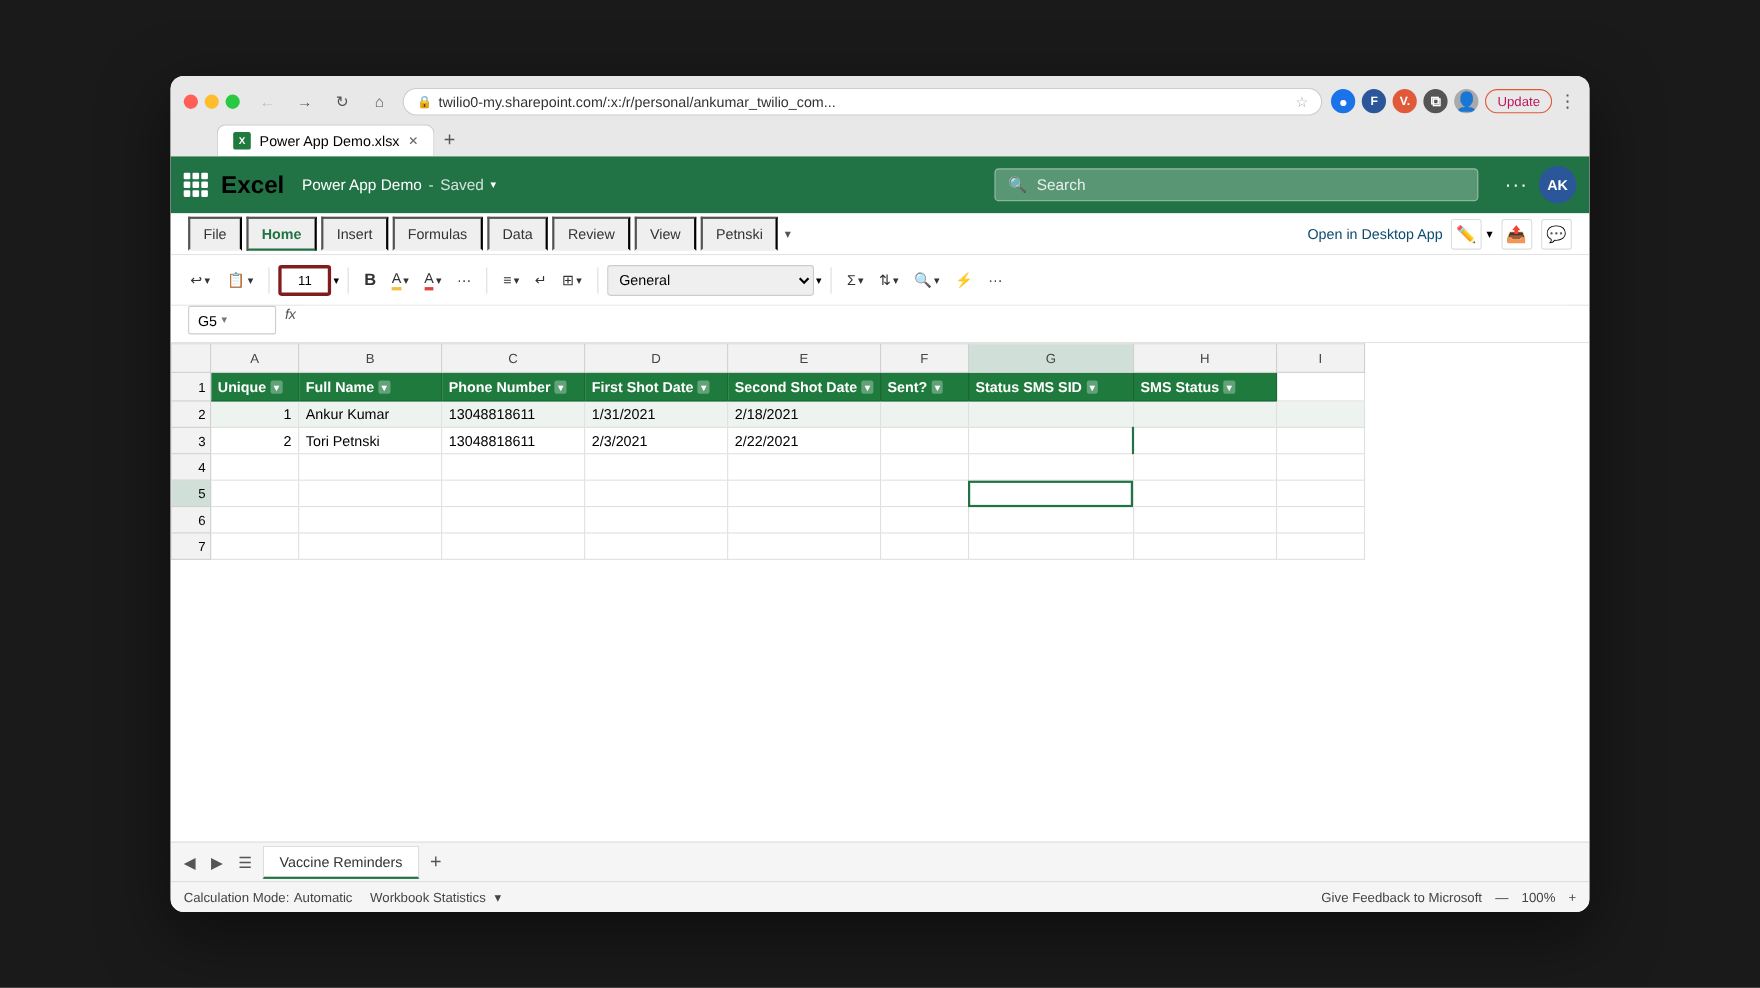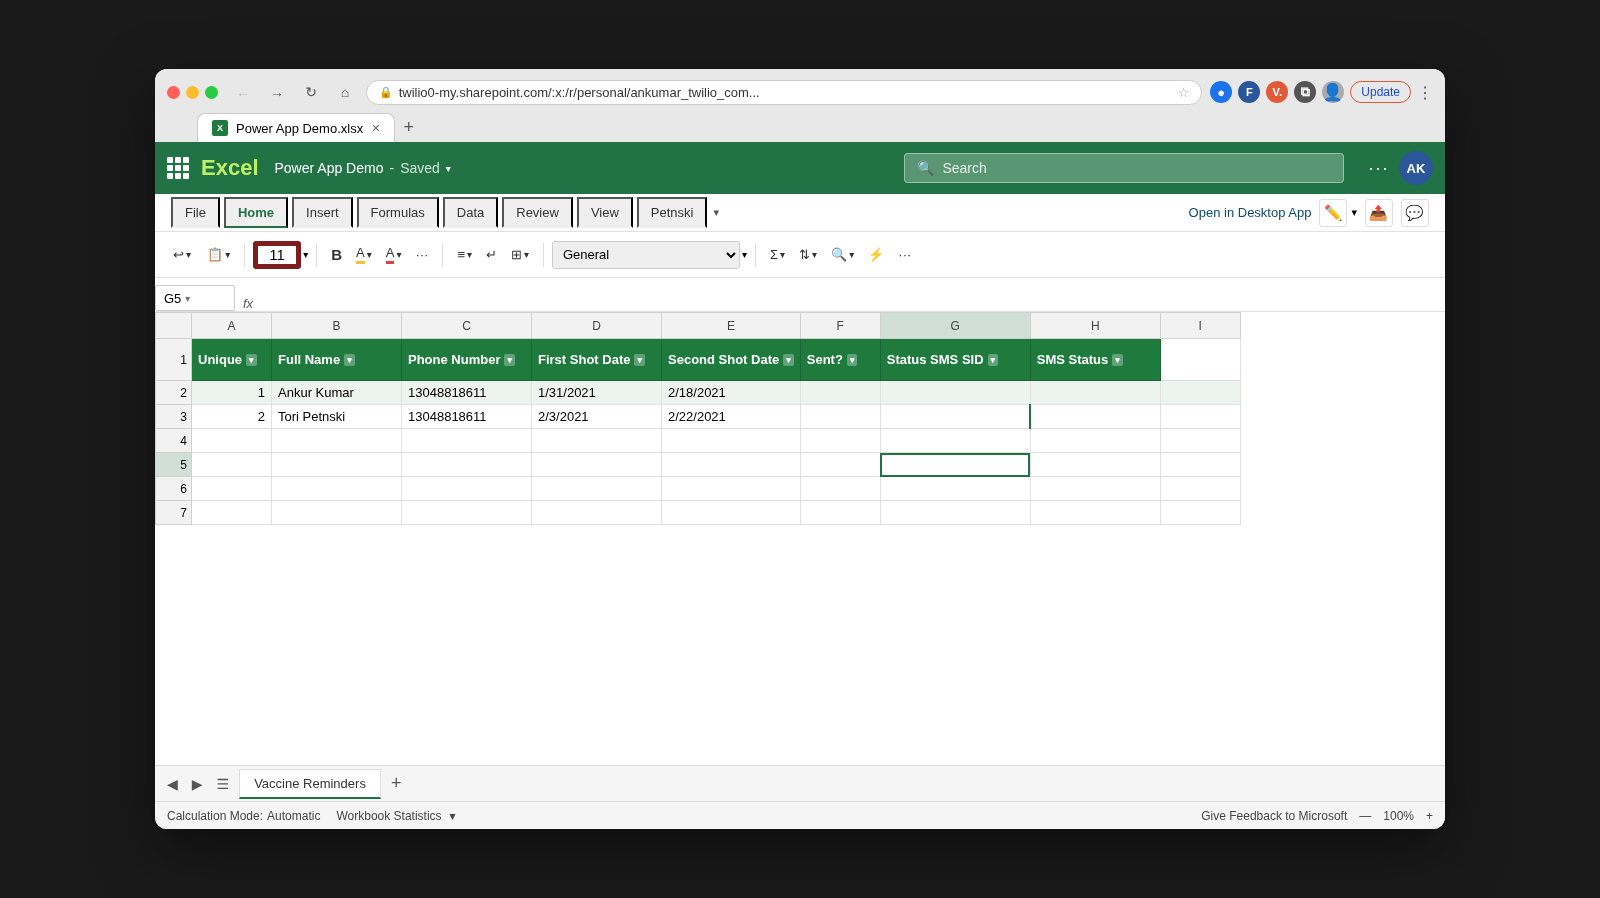--- a/index.html
+++ b/index.html
@@ -65,21 +65,21 @@
       gap: 6px;
       align-items: center;
     }
     .ext-icon {
       width: 22px; height: 22px; border-radius: 50%;
       display: flex; align-items: center; justify-content: center;
       font-size: 11px; font-weight: bold;
     }
     .update-btn {
       border: 1px solid #e05a3a;
-      color: #1d4ed8;
+      color: #be185d;
       background: none;
       border-radius: 14px;
       padding: 3px 10px;
       font-size: 12px;
       cursor: pointer;
     }
     .tabs-row {
       display: flex;
       align-items: flex-end;
       gap: 4px;
@@ -127,21 +127,21 @@
       flex-shrink: 0;
     }
     .waffle-icon {
       display: grid;
       grid-template-columns: repeat(3, 6px);
       gap: 2px;
       cursor: pointer;
     }
     .waffle-dot { width: 6px; height: 6px; background: white; border-radius: 1px; }
     .excel-logo {
-      color: #bef264; font-size: 22px; font-weight: 600; margin-right: 4px;
+      color: #000000; font-size: 22px; font-weight: 600; margin-right: 4px;
     }
     .workbook-title {
       color: white; font-size: 14px; display: flex; align-items: center; gap: 6px; cursor: pointer;
     }
     .workbook-title .chevron { font-size: 10px; }
     .search-box {
       flex: 1;
       max-width: 440px;
       background: rgba(255,255,255,0.25);
       border: 1px solid rgba(255,255,255,0.4);
@@ -219,35 +219,35 @@
       display: flex; align-items: center; gap: 2px;
     }
     .toolbar-btn {
       padding: 4px 6px;
       background: none; border: none; cursor: pointer;
       font-size: 13px; color: #333; display: flex; align-items: center; gap: 2px;
       border-radius: 3px;
     }
     .toolbar-divider { width: 1px; height: 24px; background: #ddd; margin: 0 4px; }
     .font-size-box {
-      width: 48px; height: 28px; border: 5px solid #7f1d1d; border-radius: 3px;
-      text-align: center; font-size: 15px;
+      width: 48px; height: 28px; border: 3px solid #7f1d1d; border-radius: 3px;
+      text-align: center; font-size: 12px;
     }
     .bold-btn { font-weight: bold; font-size: 15px; }
     .format-select {
       width: 188px; height: 28px; border: 1px solid #ccc; border-radius: 3px;
       font-size: 13px; padding: 0 6px;
     }
     
     .formula-bar {
       background: #fff;
       border-bottom: 1px solid #e0e0e0;
       display: flex;
-      align-items: flex-end;
-      padding: 0 0;
+      align-items: flex-start;
+      padding: 0 16px;
       height: 34px;
       gap: 8px;
       flex-shrink: 0;
     }
     .cell-ref-box {
       width: 80px; height: 26px; border: 1px solid #ccc; border-radius: 2px;
       display: flex; align-items: center; padding: 0 8px; font-size: 13px; gap: 4px;
     }
     .fx-label { color: #555; font-size: 13px; font-style: italic; }
     .formula-input { flex: 1; border: none; outline: none; font-size: 13px; }
@@ -288,21 +288,21 @@
       outline-offset: -2px;
       background: #fff;
     }
     
     .header-cell {
       background: #1f7a3e;
       color: white;
       font-weight: 600;
       border: 1px solid #1a6634;
       padding: 2px 6px;
-      height: 42px;
+      height: 26px;
       white-space: nowrap;
     }
     .header-cell-content {
       display: flex; align-items: center; gap: 4px;
     }
     .filter-icon {
       font-size: 9px; background: rgba(255,255,255,0.3);
       padding: 1px 3px; border-radius: 2px; cursor: pointer;
     }
     

